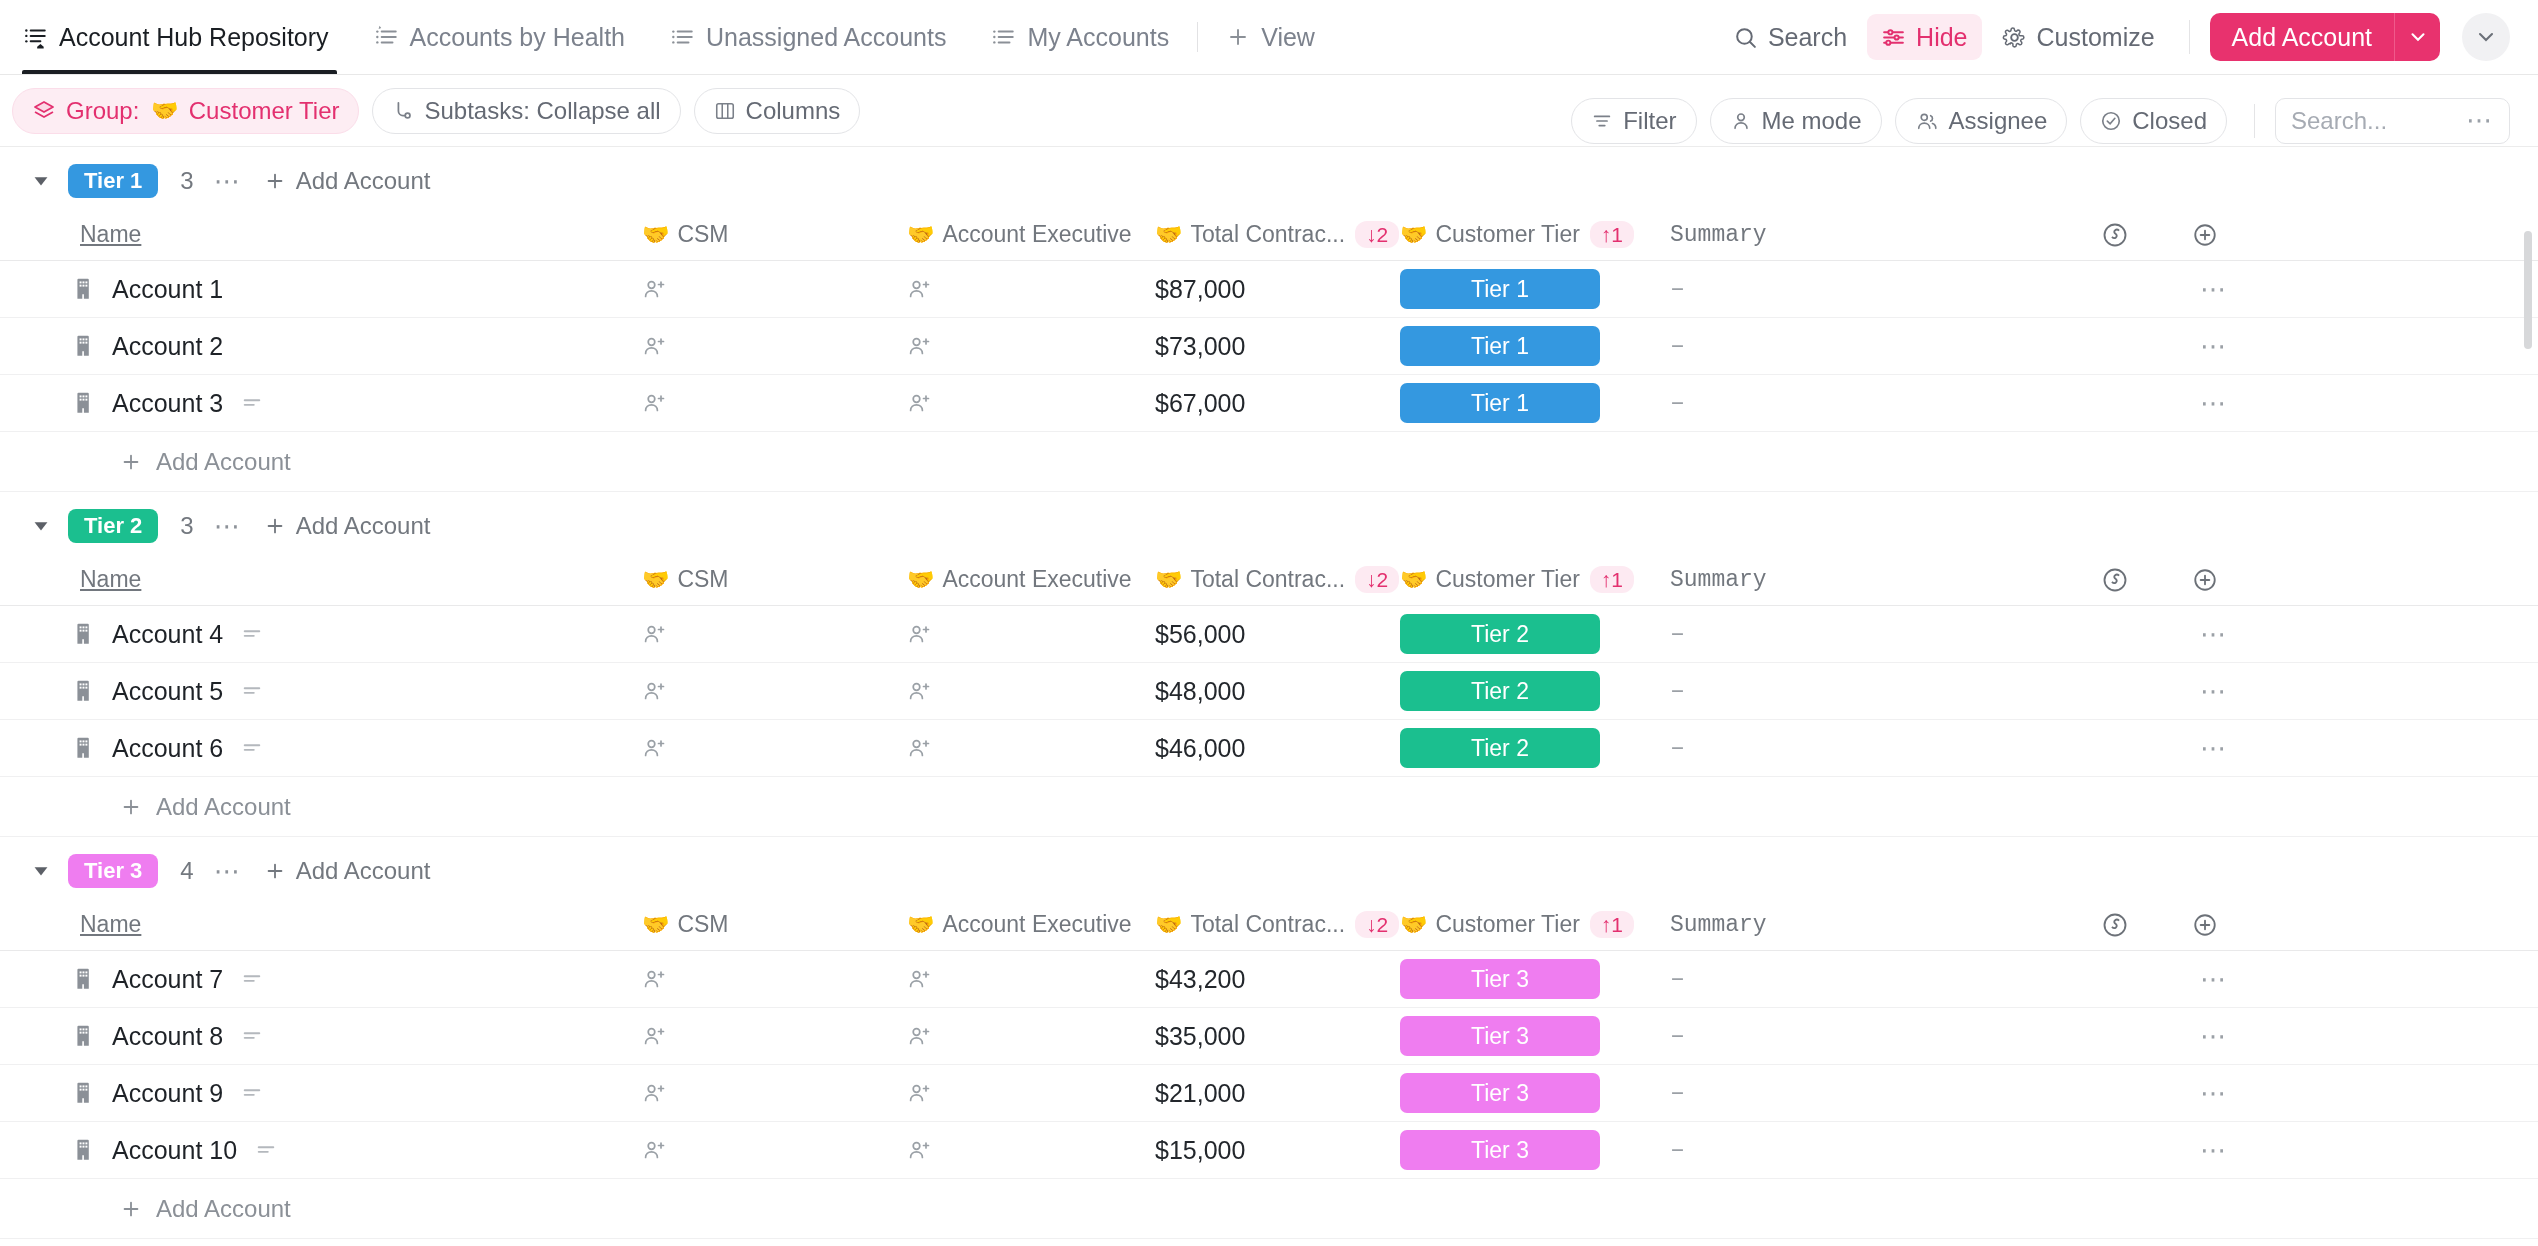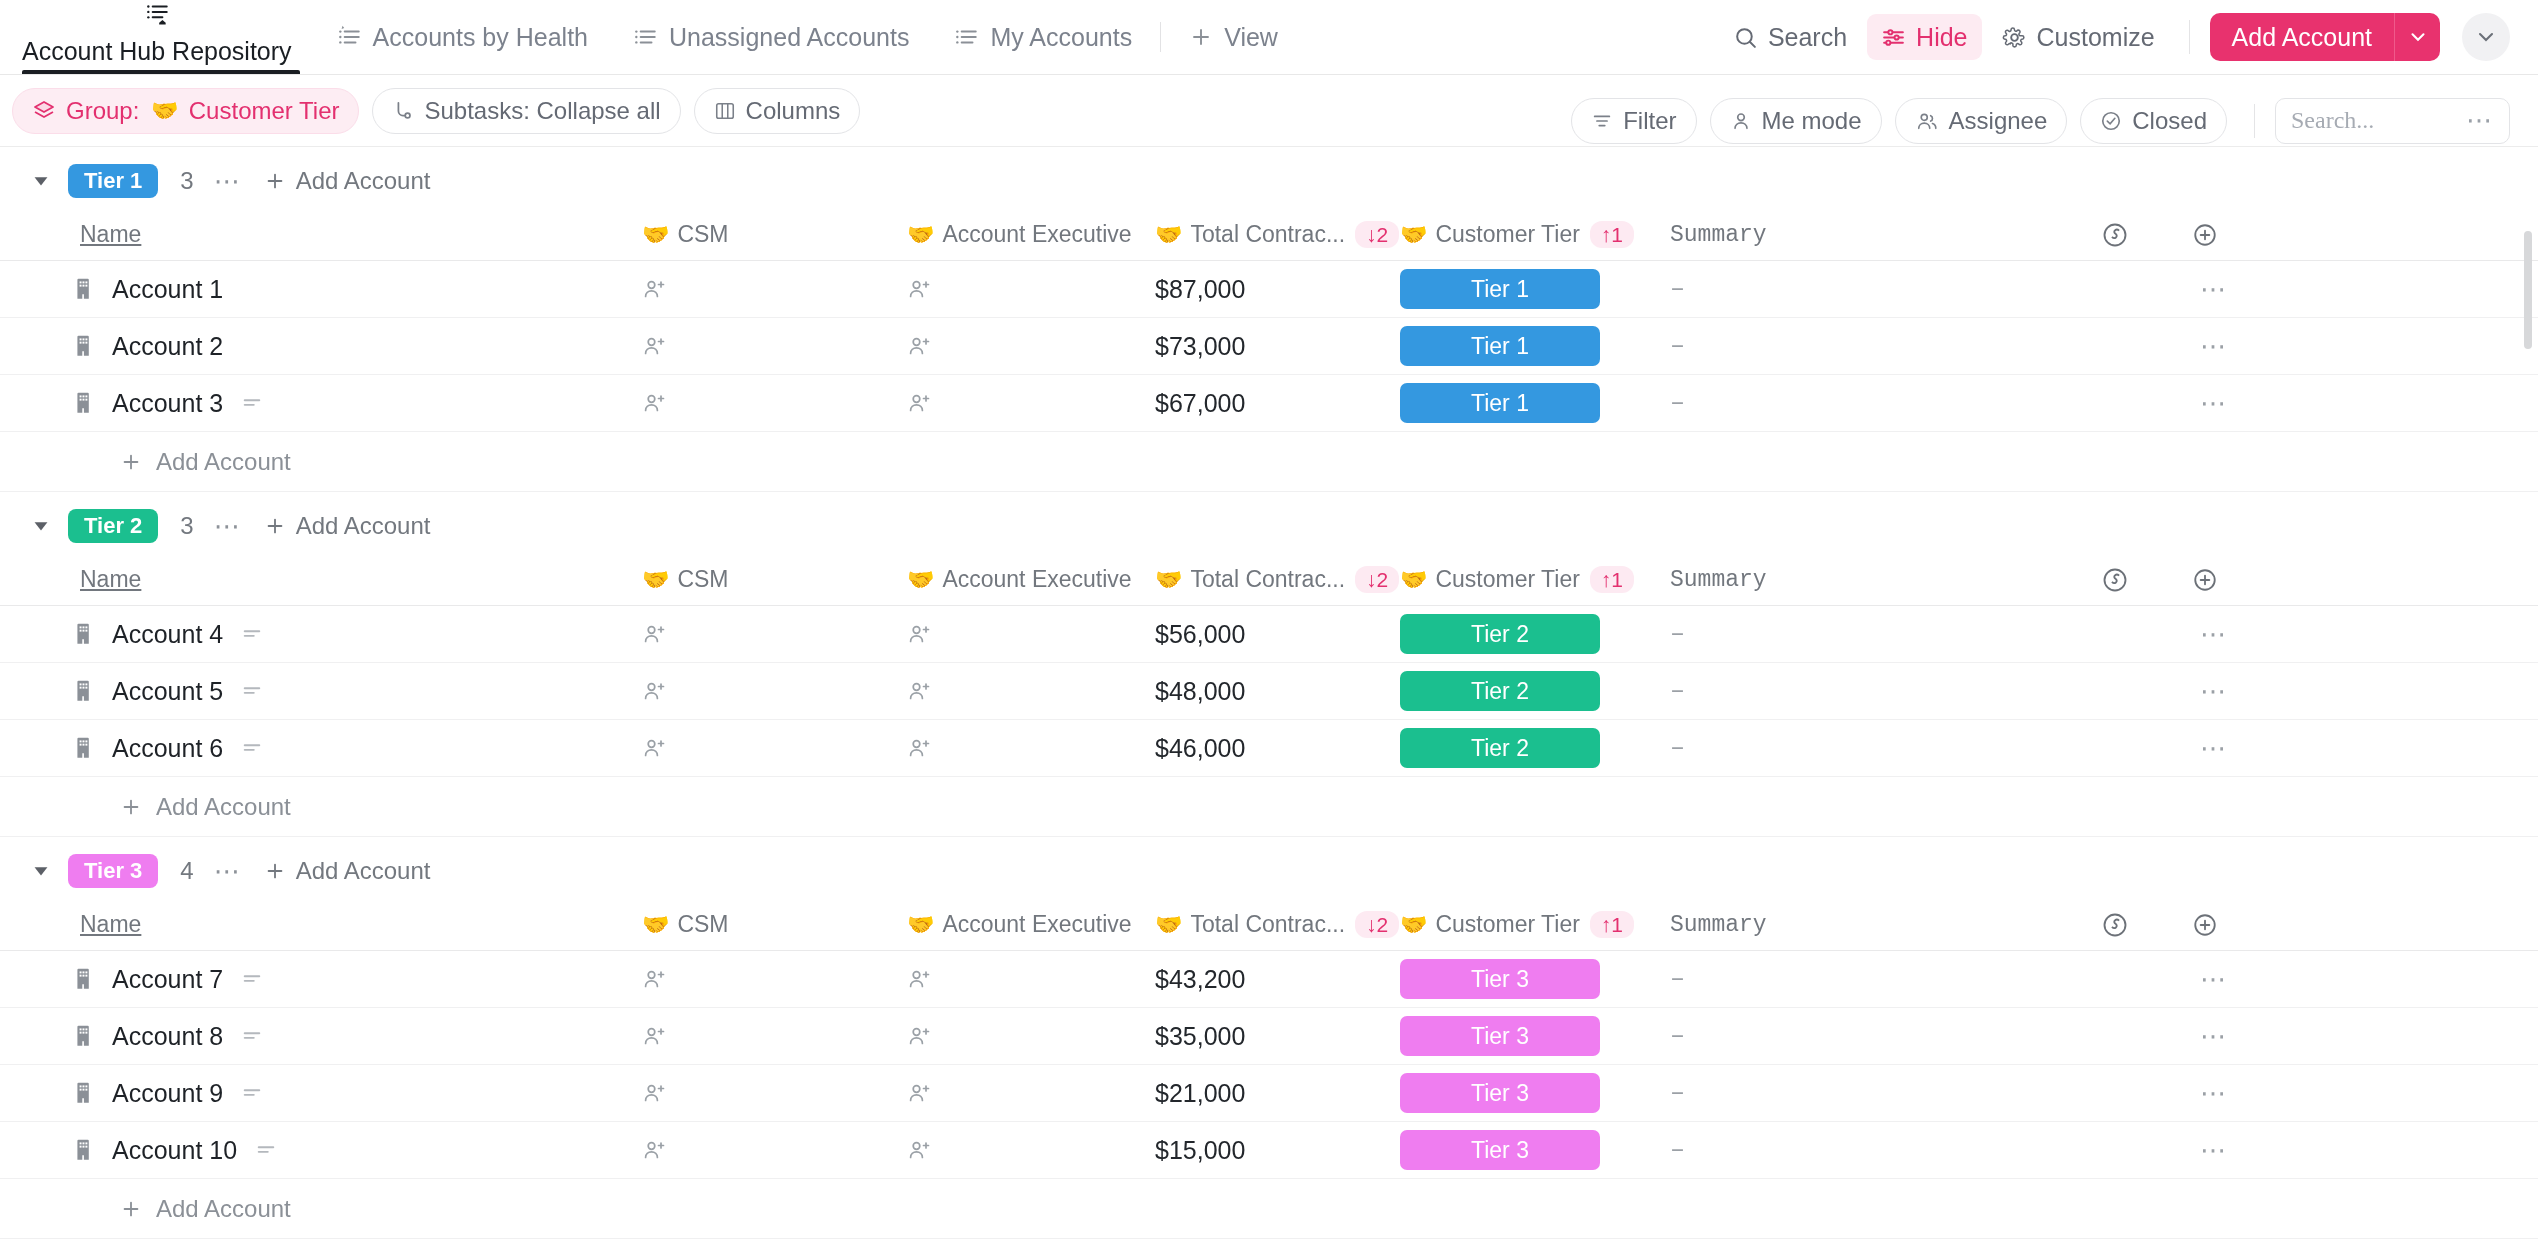--- a/index.html
+++ b/index.html
@@ -26,21 +26,21 @@
     display: flex; align-items: center; gap: 11px;
     height: 100%;
     padding: 0 22px;
     font-size: 25px;
     color: #7c828d;
     position: relative;
     cursor: pointer;
     white-space: nowrap;
   }
   .tab:first-child { padding-left: 0; }
-  .tab.active { color: #1a1e23; font-weight: 400; flex-direction: column; }
+  .tab.active { color: #1a1e23; font-weight: 400; }
   .tab.active::after {
     content: "";
     position: absolute;
     left: 0; right: 14px; bottom: 0;
     height: 4px;
     background: #1a1e23;
     border-radius: 2px 2px 0 0;
   }
   .tab-sep {
     width: 1px; height: 30px; background: #e2e2e4; margin: 0 6px;
@@ -130,21 +130,21 @@
     border: 1px solid #e3e4e7;
     border-radius: 10px;
     padding: 0 15px;
     font-size: 24px;
     color: #9aa0a8;
     background: #fff;
     margin-left: 6px;
   }
   .searchbox input {
     border: 0; outline: 0; flex: 1; font-size: 24px;
-    font-family: Liberation Serif, serif;
+    font-family: Liberation Sans, sans-serif;
     color: #0f766e; background: transparent; width: 100%;
   }
   .searchbox input::placeholder { color: #a6abb3; }
   .dots-sm { color: #9aa0a8; font-size: 26px; letter-spacing: 2px; margin-left: 6px; cursor: pointer; }
 
   
   .board { position: relative; height: 1099px; overflow: hidden; }
 
   .group { margin-top: 6px; }
   .group-head {

